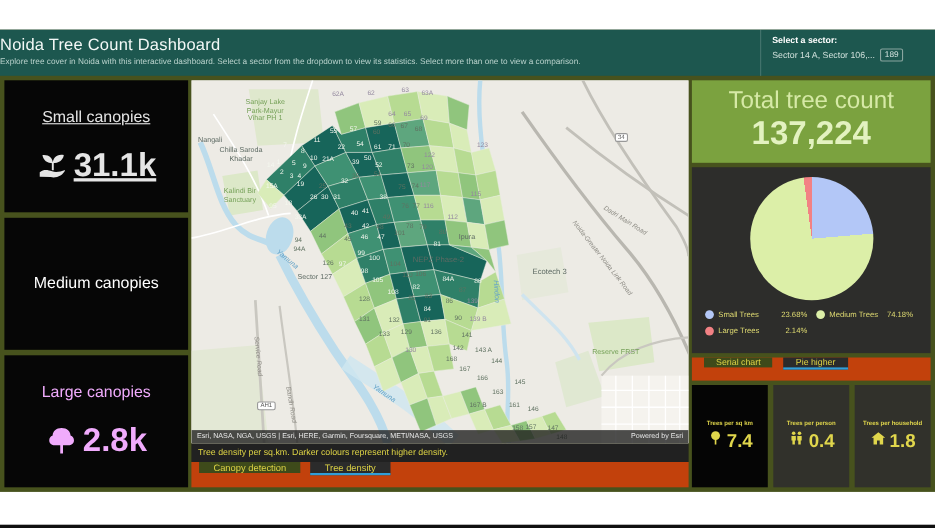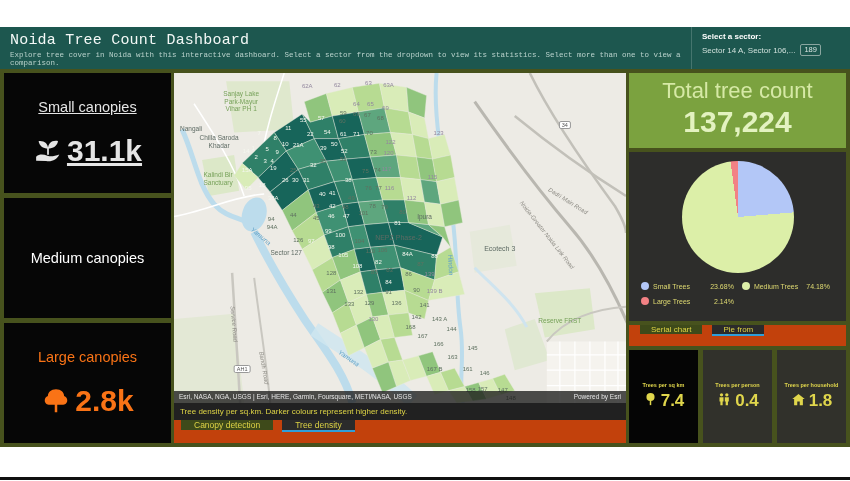--- a/index.html
+++ b/index.html
@@ -1,42 +1,42 @@
 <!DOCTYPE html>
 <html><head>
 <meta charset="utf-8">
 <style>
   html,body{margin:0;padding:0;background:#ffffff;font-family:"Liberation Sans",sans-serif;}
   .page{position:relative;width:850px;height:481px;background:#ffffff;overflow:hidden;}
   .dashboard{position:absolute;top:27px;left:0;width:850px;height:420px;background:#47521d;display:flex;flex-direction:column;}
 
   
   .hdr{height:42px;background:#1d574f;display:flex;justify-content:space-between;align-items:stretch;flex:0 0 auto;}
-  .hdr-left{padding:5px 10px 0 10px;font-family:Liberation Mono, monospace;}
+  .hdr-left{padding:5px 10px 0 0;}
   .hdr-title{font-size:15px;font-weight:500;color:#f4f9f7;letter-spacing:.2px;}
   .hdr-sub{font-size:7.5px;color:#b9d2cc;margin-top:2px;}
   .hdr-right{border-left:1px solid rgba(255,255,255,.18);padding:5px 10px 0 10px;width:138px;flex:0 0 auto;cursor:pointer;}
   .sel-label{font-size:8px;font-weight:bold;color:#ffffff;}
   .sel-row{display:flex;align-items:center;margin-top:3px;}
   .sel-value{font-size:8px;color:#cfe0db;white-space:nowrap;}
   .sel-badge{font-size:7.5px;color:#d9e7e3;border:1px solid #8aa6a0;border-radius:2px;padding:0 3px;margin-left:5px;line-height:10px;}
 
   
   .bod{flex:1;display:flex;gap:3px;padding:4px;box-sizing:border-box;background:#47521d;min-height:0;}
 
   
   .left-col{width:167px;flex:0 0 auto;display:flex;flex-direction:column;gap:5px;}
   .ind-card{flex:1;background:#060606;display:flex;flex-direction:column;align-items:center;justify-content:center;}
   .ind-label{font-size:14.5px;font-weight:400;}
   .ind-valrow{display:flex;align-items:center;gap:4px;margin-top:19px;}
   .ind-val{font-size:30px;font-weight:bold;}
   .ind-icon svg{display:block;}
   .c-small{color:#e5e5e5;text-decoration:underline;}
   .c-medium{color:#ffffff;}
-  .c-large{color:#f97316;}
+  .c-large{color:#f0abfc;}
 
   
   .map-panel{flex:1;display:flex;flex-direction:column;min-width:0;}
   .map{flex:1;position:relative;background:#edebe5;overflow:hidden;}
   .map svg.base{position:absolute;inset:0;width:100%;height:100%;}
   .map-labels{position:absolute;inset:0;}
   .ml{position:absolute;font-size:6px;white-space:nowrap;font-weight:500;}
   .ml.w{color:#f4f7ef;}
   .ml.d{color:#5f7160;}
   .ml.p{color:#93889e;}
@@ -427,21 +427,21 @@
             </div>
             <div class="leg-item">
               <span class="dot" style="background: rgb(242, 129, 132);"></span>
               <span>Large Trees</span>
               <span class="leg-pct">2.14%</span>
             </div>
           </div>
         </div>
         <div class="tabs right-tabs">
           <div class="tab inactive">Serial chart</div>
-          <div class="tab active">Pie from</div>
+          <div class="tab active">Pie higher</div>
         </div>
         <div class="stats-row">
           <div class="stat-card first">
             <div class="stat-label">Trees per sq km</div>
             <div class="stat-valrow">
               <span>
                 <svg width="15" height="15" viewBox="0 0 24 24" fill="currentColor">
                     <circle cx="12" cy="8" r="6.5"></circle>
                     <rect x="10.8" y="12" width="2.4" height="9"></rect>
                   </svg>

